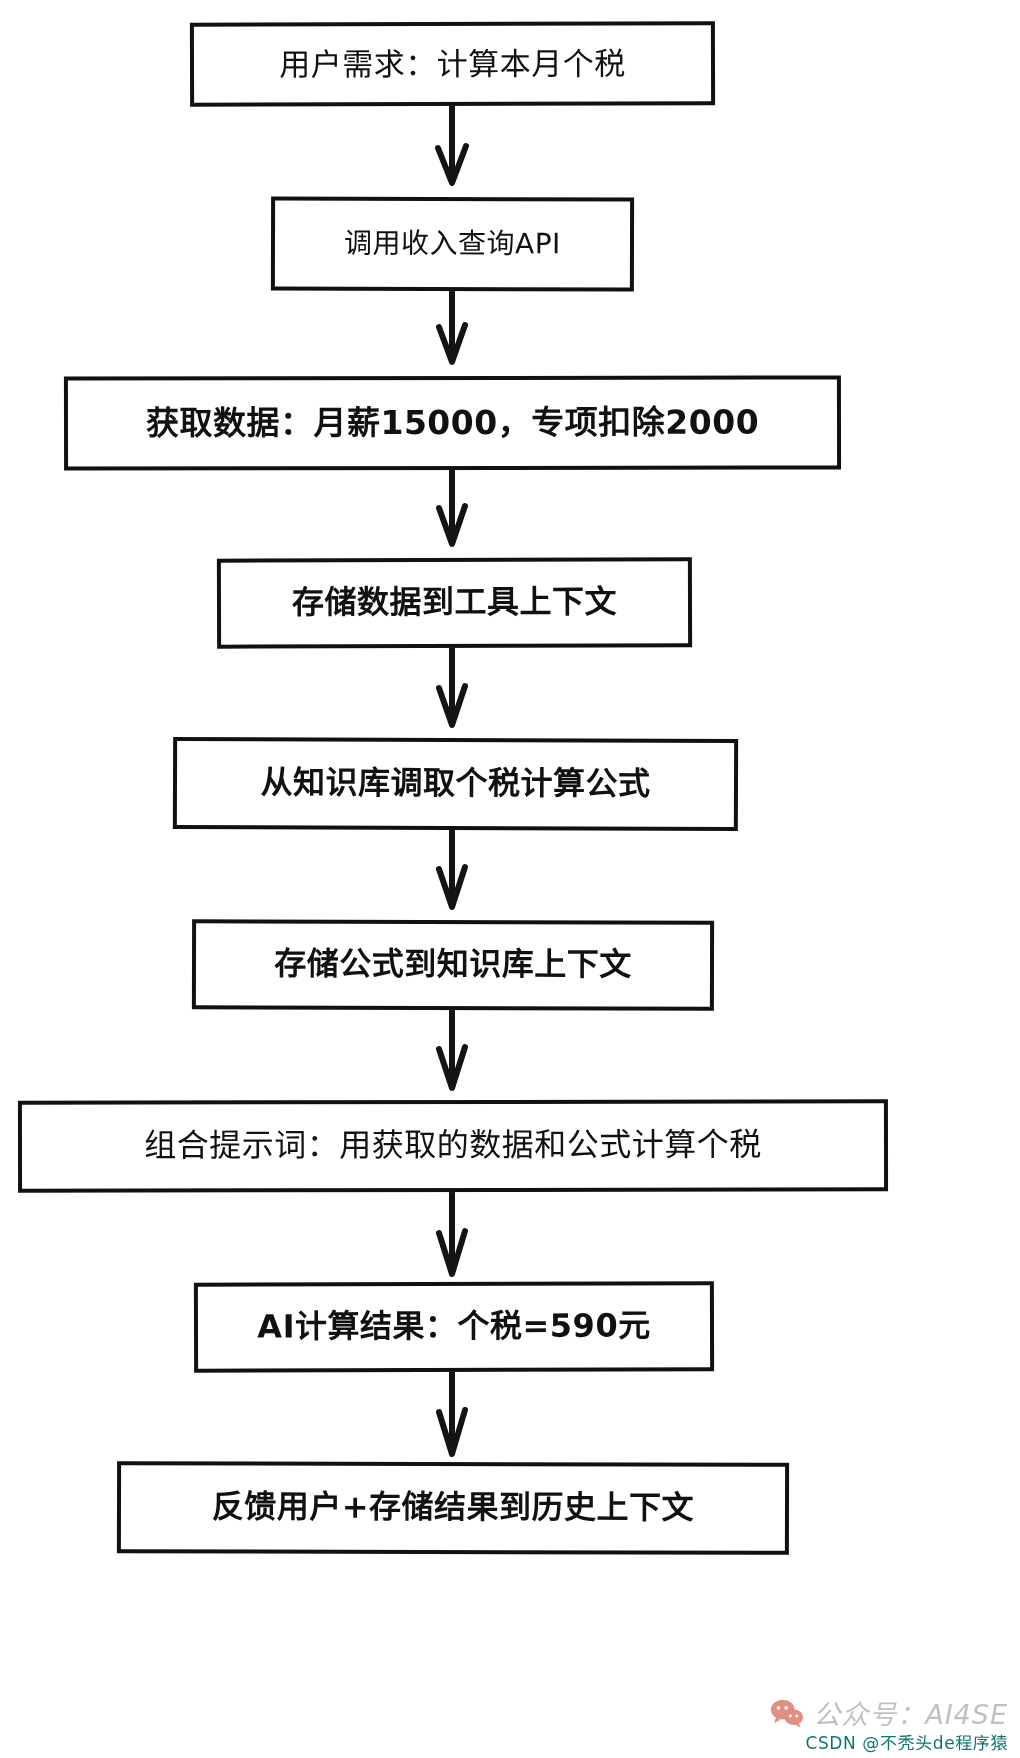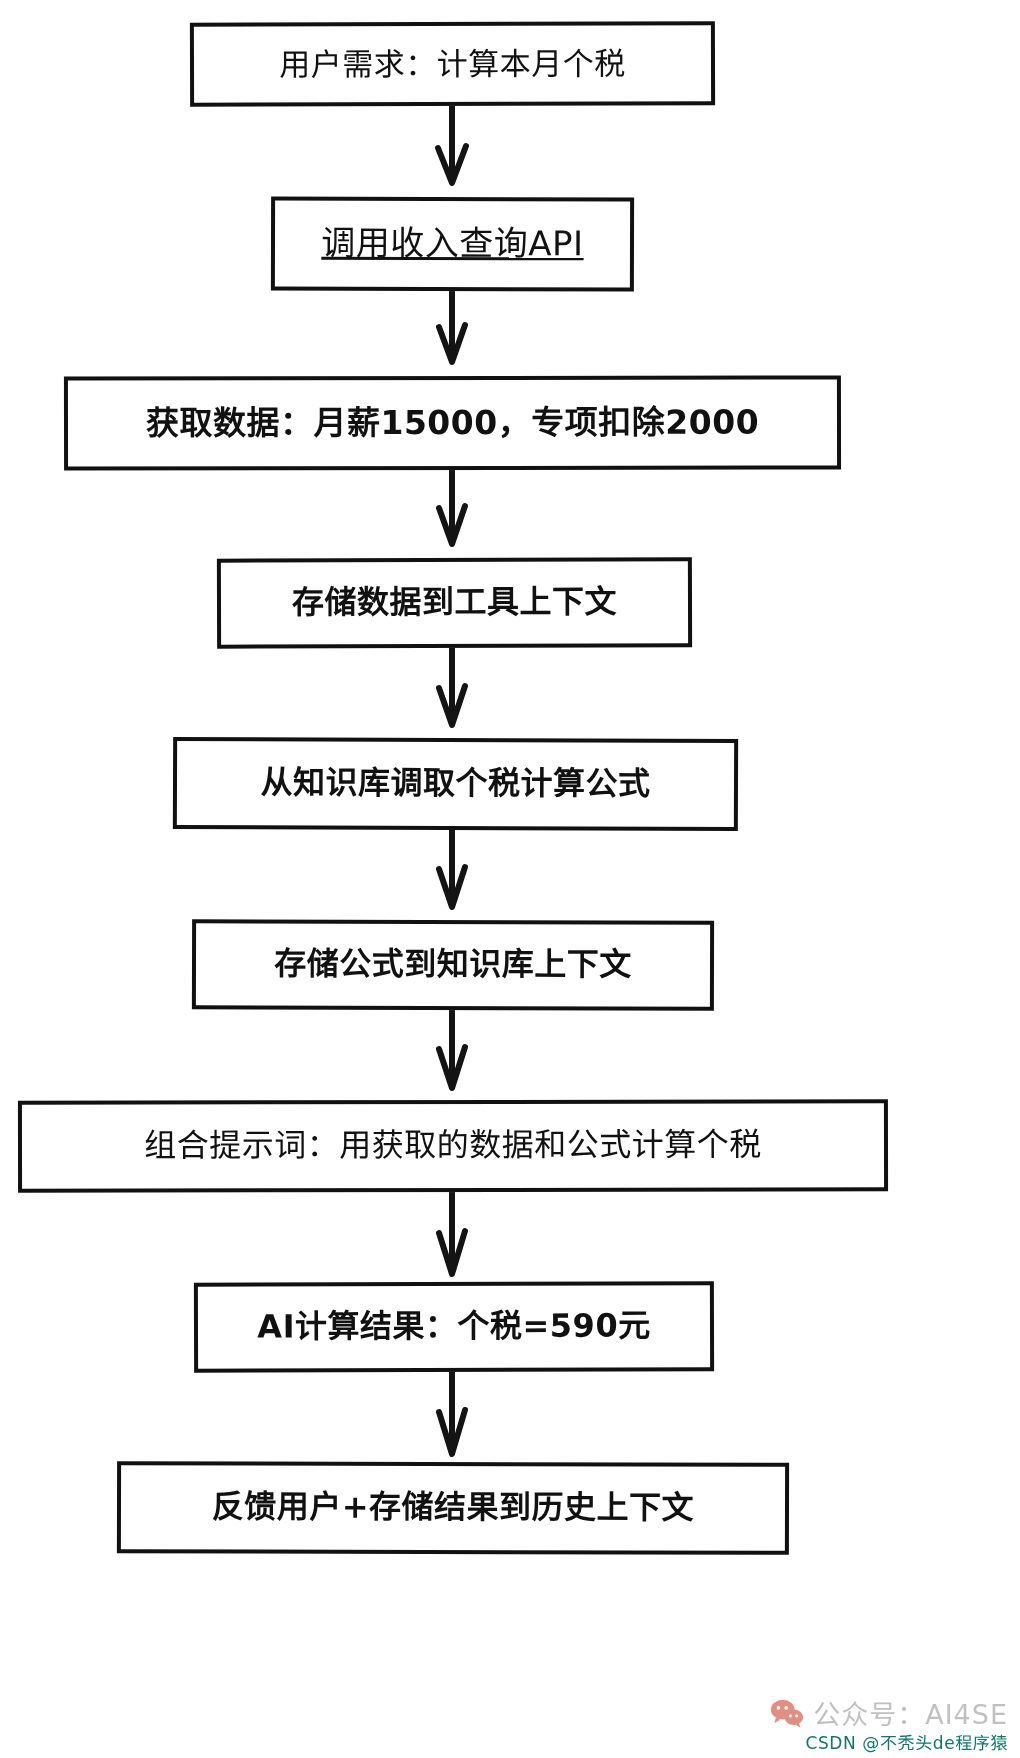--- a/index.html
+++ b/index.html
@@ -62,20 +62,21 @@
     display: flex;
     align-items: center;
     gap: 9px;
     opacity: 0.62;
   }
   #watermark .wm-text {
     font-size: 27px;
     color: #9b9b9b;
     letter-spacing: 1px;
     white-space: nowrap;
+    font-style: italic;
   }
   #wechat-icon {
     width: 34px;
     height: 30px;
     flex: 0 0 auto;
   }
   #csdn-mark {
     position: absolute;
     right: 12px;
     bottom: 4px;
@@ -117,21 +118,21 @@
       <path d="M452,1372 L452,1452"></path>
       <path d="M439,1412 L452,1454 L465,1410"></path>
     </g>
   </svg>
 
   <div class="node tilt-a" style="left:190px; top:22px; width:525px; height:84px;">
     <span class="node-label" style="font-size:31px;">用户需求：计算本月个税</span>
   </div>
 
   <div class="node tilt-b" style="left:271px; top:197px; width:363px; height:94px;">
-    <span class="node-label" style="font-size:34px;text-decoration:underline;">调用收入查询API</span>
+    <span class="node-label" style="font-size:28px;">调用收入查询API</span>
   </div>
 
   <div class="node tilt-c" style="left:64px; top:376px; width:777px; height:94px;">
     <span class="node-label" style="font-size:33px; font-weight:700;">获取数据：月薪15000，专项扣除2000</span>
   </div>
 
   <div class="node tilt-a" style="left:217px; top:558px; width:475px; height:90px;">
     <span class="node-label" style="font-size:32px; font-weight:700;">存储数据到工具上下文</span>
   </div>
 

